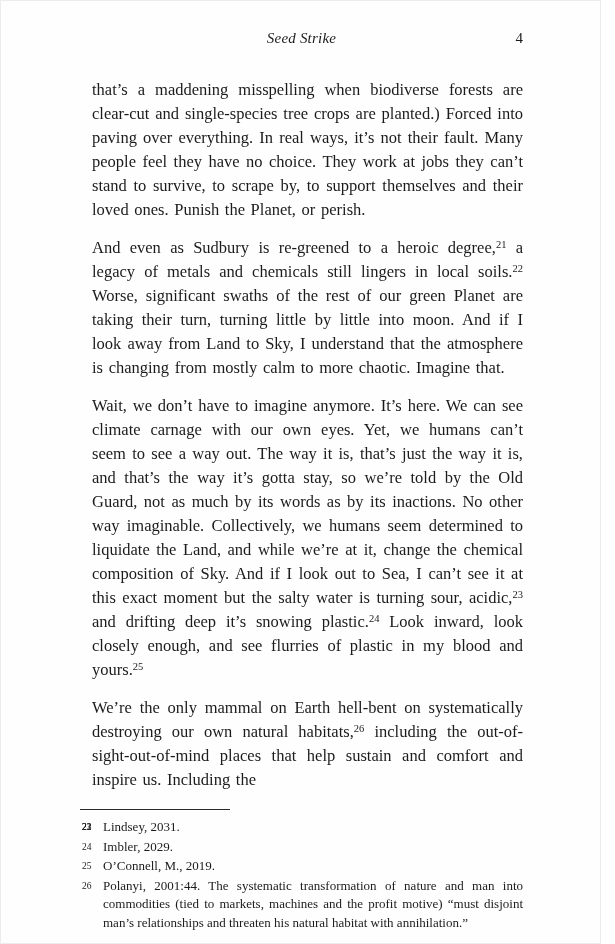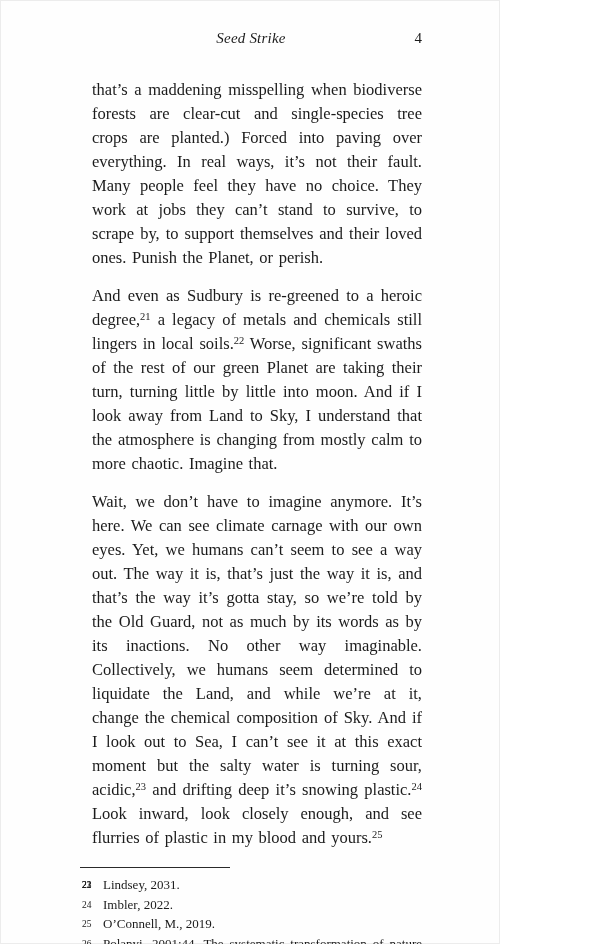--- a/index.html
+++ b/index.html
@@ -2,21 +2,21 @@
 <html><head>
 <meta charset="utf-8">
 <style>
   html, body {
     margin: 0;
     padding: 0;
     background: #ffffff;
   }
   .page {
     position: relative;
-    width: 500px;
+    width: 601px;
     height: 944px;
     box-sizing: border-box;
     background: #fefefe;
     color: #1b1b1b;
     font-family: "Liberation Serif", "DejaVu Serif", serif;
     padding: 30px 78px 0 80px;
     box-shadow: inset 0 0 0 1px #ececec;
     overflow: hidden;
   }
   .header {
@@ -79,26 +79,27 @@
 <div class="page">
   <div class="header">
     <div class="running-title">Seed Strike</div>
     <div class="page-number">4</div>
   </div>
 
   <div class="body-text" id="body-text">
       <p class="para">that’s a maddening misspelling when biodiverse forests are clear-cut and single-species tree crops are planted.) Forced into paving over everything. In real ways, it’s not their fault. Many people feel they have no choice. They work at jobs they can’t stand to survive, to scrape by, to support themselves and their loved ones. Punish the Planet, or perish.</p>
       <p class="para">And even as Sudbury is re-greened to a heroic degree,<sup>21</sup> a legacy of metals and chemicals still lingers in local soils.<sup>22</sup> Worse, significant swaths of the rest of our green Planet are taking their turn, turning little by little into moon. And if I look away from Land to Sky, I understand that the atmosphere is changing from mostly calm to more chaotic. Imagine that.</p>
       <p class="para">Wait, we don’t have to imagine anymore. It’s here. We can see climate carnage with our own eyes. Yet, we humans can’t seem to see a way out. The way it is, that’s just the way it is, and that’s the way it’s gotta stay, so we’re told by the Old Guard, not as much by its words as by its inactions. No other way imaginable. Collectively, we humans seem determined to liquidate the Land, and while we’re at it, change the chemical composition of Sky. And if I look out to Sea, I can’t see it at this exact moment but the salty water is turning sour, acidic,<sup>23</sup> and drifting deep it’s snowing plastic.<sup>24</sup> Look inward, look closely enough, and see flurries of plastic in my blood and yours.<sup>25</sup></p>
+      <p class="para">We’re the only mammal on Earth hell-bent on systematically destroying our own natural habitats,<sup>26</sup> including the out-of-sight-out-of-mind places that help sustain and comfort and inspire us. Including the</p>
     </div>
 
   <div class="footnotes">
     <div class="fn-rule"></div>
     <div id="fn-list">
         <div class="footnote"><span class="fn-num">21</span></div>
         <div class="footnote"><span class="fn-num">22</span></div>
         <div class="footnote"><span class="fn-num">23</span><span class="fn-text">Lindsey, 2031.</span></div>
-        <div class="footnote"><span class="fn-num">24</span><span class="fn-text">Imbler, 2022.</span></div>
+        <div class="footnote"><span class="fn-num">24</span><span class="fn-text">Imbler, 2029.</span></div>
         <div class="footnote"><span class="fn-num">25</span><span class="fn-text">O’Connell, M., 2019.</span></div>
         <div class="footnote"><span class="fn-num">26</span><span class="fn-text">Polanyi, 2001:44. The systematic transformation of nature and man into commodities (tied to markets, machines and the profit motive) “must disjoint man’s relationships and threaten his natural habitat with annihilation.”</span></div>
       </div>
   </div>
 </div>
 
 </body></html>

